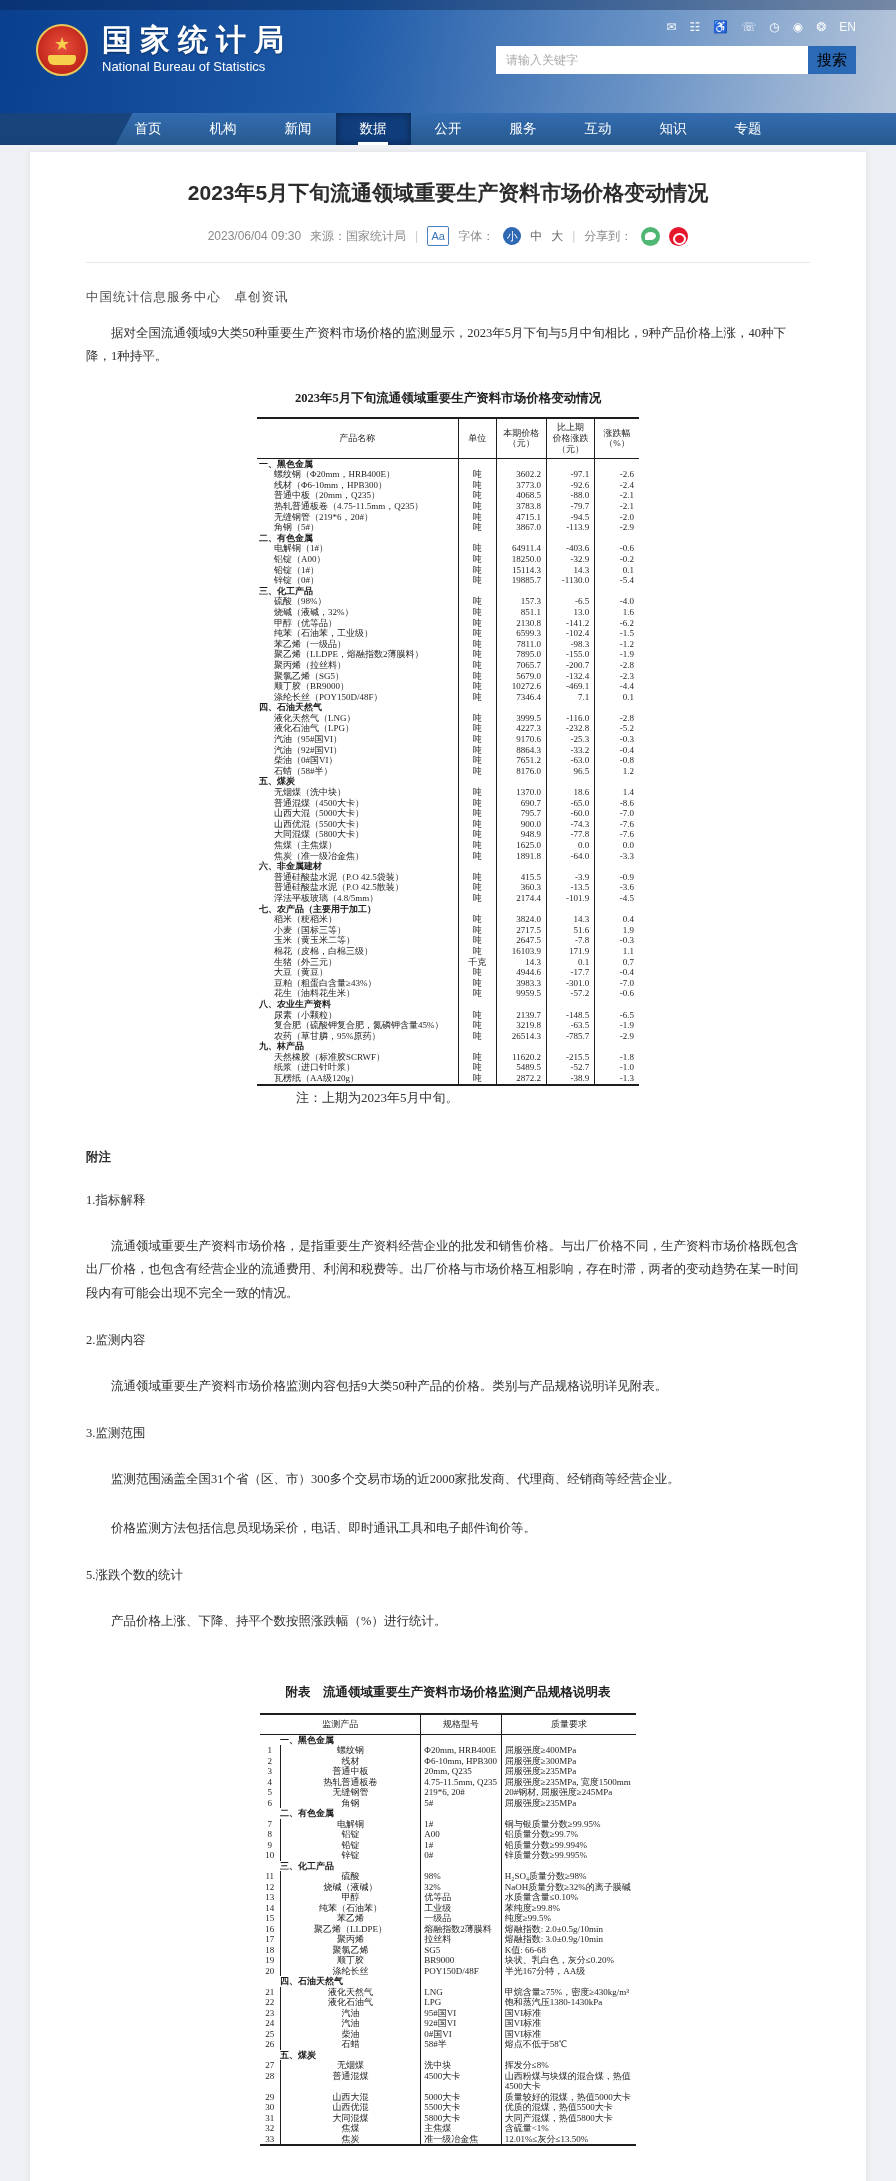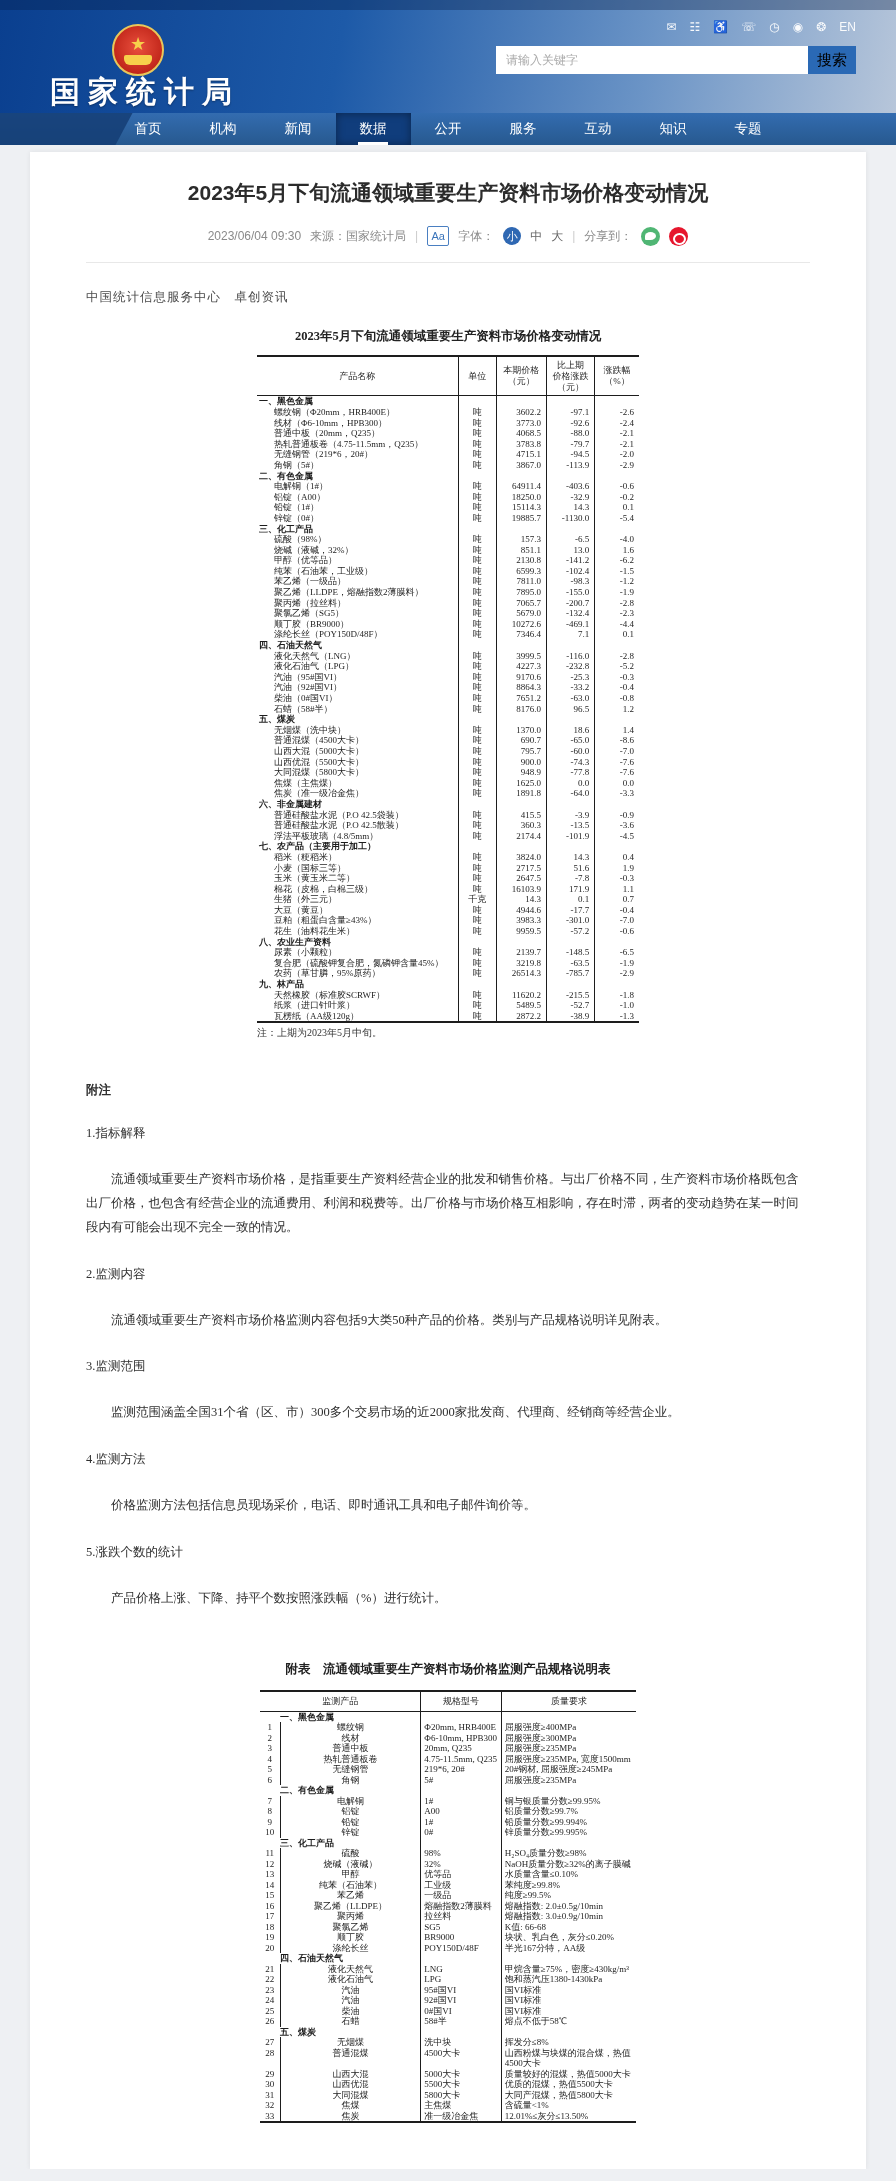--- a/index.html
+++ b/index.html
@@ -3,21 +3,21 @@
 <meta charset="utf-8">
 <style>
   * { margin:0; padding:0; box-sizing:border-box; }
   body { width:896px; margin:0 auto; background:#eef0f3; font-family:"Liberation Sans", sans-serif; }
 
   
   .site-header { height:113px; position:relative;
     background:linear-gradient(100deg,#0a3f8f 0%,#1d5aa8 38%,#6b94c6 72%,#b7c6da 100%); overflow:hidden; }
   .site-header::before { content:""; position:absolute; top:0; left:0; right:0; height:10px;
     background:rgba(5,30,70,.35); }
-  .logo-block { position:absolute; left:36px; top:24px; display:flex; align-items:center;flex-direction:column; }
+  .logo-block { position:absolute; left:36px; top:24px; display:flex; align-items:flex-end; }
   .emblem { width:52px; height:52px; border-radius:50%;
     background:radial-gradient(circle at 50% 45%, #e94f3d 0%, #c2271b 70%, #9e1a10 100%);
     border:2px solid #e8c75a; position:relative; flex:0 0 auto; }
   .emblem::after { content:"★"; position:absolute; left:0; right:0; top:7px; text-align:center;
     color:#f7d04b; font-size:18px; }
   .emblem::before { content:""; position:absolute; left:10px; right:10px; bottom:9px; height:10px;
     background:#f7d04b; border-radius:2px 2px 6px 6px; }
   .logo-text { margin-left:14px; color:#fff; }
   .logo-cn { font-size:30px; font-weight:bold; letter-spacing:8px; line-height:32px; text-shadow:0 1px 2px rgba(0,0,0,.35); }
   .logo-en { font-size:13px; line-height:18px; margin-top:2px; }
@@ -73,21 +73,21 @@
   .t1 { border-top:2px solid #1d1d1d; border-bottom:2px solid #1d1d1d; font-size:9px; }
   .t1 th { font-weight:normal; border-bottom:1.5px solid #1d1d1d; padding:3px 2px; white-space:pre-line;
     line-height:1.2; text-align:center; vertical-align:middle; }
   .t1 td { line-height:10.6px; vertical-align:middle; }
   .t1 th + th, .t1 td + td { border-left:1px solid #1d1d1d; }
   .t1 .c-name { width:200px; padding-left:17px; }
   .t1 .cat    { padding-left:2px; font-weight:bold; }
   .t1 .c-unit { width:38px; text-align:center; }
   .t1 .c-num  { text-align:right; padding-right:5px; }
   .t1 .w-price { width:50px; } .t1 .w-chg { width:48px; } .t1 .w-pct { width:44px; }
-  .tbl-note { font-family:"Liberation Serif", serif; font-size:10px; color:#333; margin-top:3px; }
+  .tbl-note { font-family:"Liberation Serif", serif; font-size:13px; color:#333; margin-top:3px;margin-left:39px; }
 
   .notes { margin-top:42px; font-family:"Liberation Serif", serif; font-size:12.5px; color:#2f2f2f; }
   .notes .nh { font-weight:bold; margin-bottom:26px; }
   .notes .nt { margin:26px 0; }
   .notes .np { margin:26px 0; line-height:1.9; text-indent:2em; }
 
   .appendix-title { margin-top:50px; text-align:center; font-family:"Liberation Serif", serif;
     font-weight:bold; font-size:12.5px; color:#222; }
   .tbl2-wrap { width:376px; margin:12px auto 0; }
   .t2 { border-top:2px solid #1d1d1d; border-bottom:2px solid #1d1d1d; font-size:9px; }
@@ -155,20 +155,21 @@
     <span class="font-large">大</span>
     <span class="meta-sep">|</span>
     <span>分享到：</span>
     <span class="share-icon wechat"></span>
     <span class="share-icon weibo"></span>
   </div>
 
   <div class="divider"></div>
 
   <div class="byline">中国统计信息服务中心　卓创资讯</div>
+  <p class="intro">据对全国流通领域9大类50种重要生产资料市场价格的监测显示，2023年5月下旬与5月中旬相比，9种产品价格上涨，40种下降，1种持平。</p>
 
   <div class="tbl-title">2023年5月下旬流通领域重要生产资料市场价格变动情况</div>
   <div class="tbl-wrap">
     <table class="t1">
       <thead>
           <tr>
             <th>产品名称</th>
             <th>单位</th>
             <th class="w-price">本期价格
 （元）</th>
@@ -600,21 +601,20 @@
 
   <section class="notes">
     <div class="nh">附注</div>
     <div>
         <div class="nt">1.指标解释</div>
         <div class="np">流通领域重要生产资料市场价格，是指重要生产资料经营企业的批发和销售价格。与出厂价格不同，生产资料市场价格既包含出厂价格，也包含有经营企业的流通费用、利润和税费等。出厂价格与市场价格互相影响，存在时滞，两者的变动趋势在某一时间段内有可能会出现不完全一致的情况。</div>
         <div class="nt">2.监测内容</div>
         <div class="np">流通领域重要生产资料市场价格监测内容包括9大类50种产品的价格。类别与产品规格说明详见附表。</div>
         <div class="nt">3.监测范围</div>
         <div class="np">监测范围涵盖全国31个省（区、市）300多个交易市场的近2000家批发商、代理商、经销商等经营企业。</div>
-        <div class="nt">4.监测方法</div>
         <div class="np">价格监测方法包括信息员现场采价，电话、即时通讯工具和电子邮件询价等。</div>
         <div class="nt">5.涨跌个数的统计</div>
         <div class="np">产品价格上涨、下降、持平个数按照涨跌幅（%）进行统计。</div>
       </div>
   </section>
 
   <div class="appendix-title">附表　流通领域重要生产资料市场价格监测产品规格说明表</div>
   <div class="tbl2-wrap">
     <table class="t2">
       <thead>

